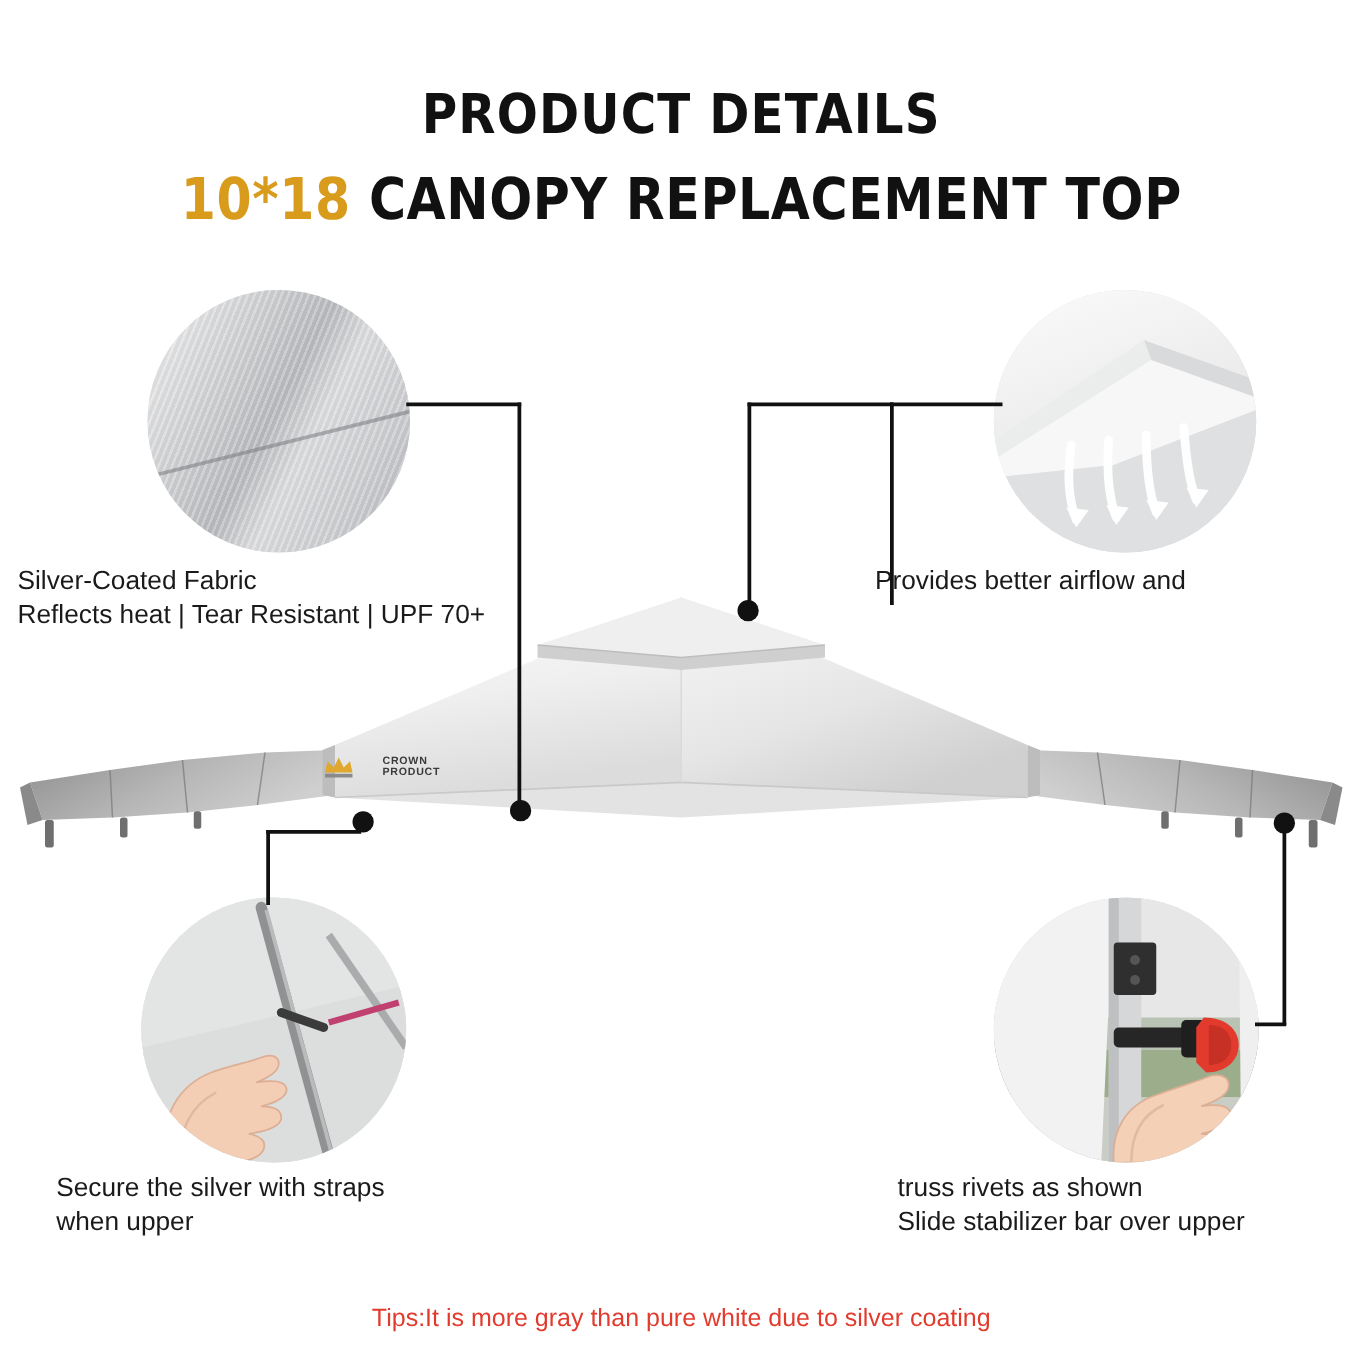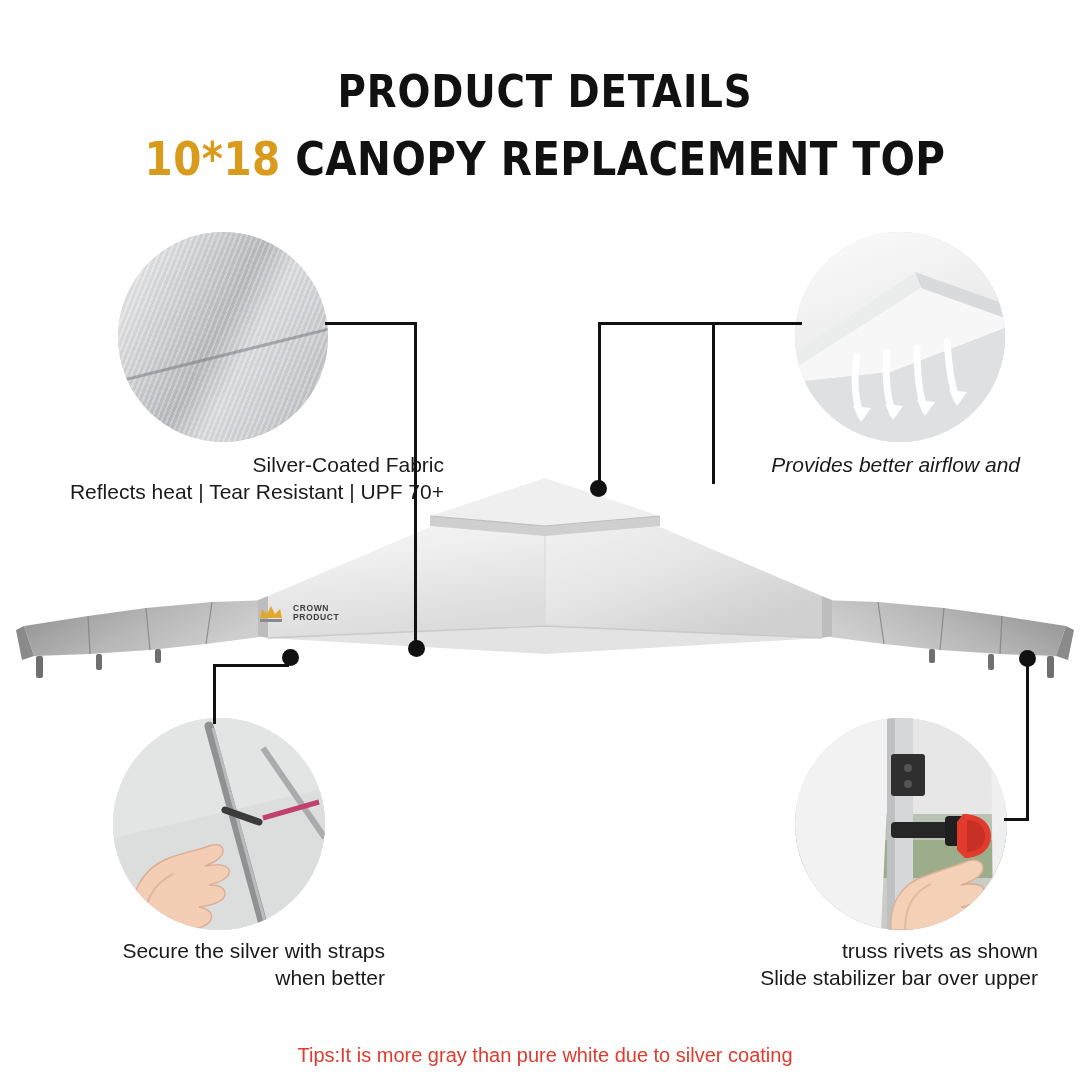--- a/index.html
+++ b/index.html
@@ -20,25 +20,25 @@
   .subtitle{
     position:absolute;left:0;right:0;top:132px;text-align:center;
     font-family:"DejaVu Sans", sans-serif;
     font-weight:bold;font-size:46px;letter-spacing:0.5px;color:#111;
     transform:scaleX(0.88);transform-origin:center;white-space:nowrap;
   }
   .subtitle .sz{color:#d99b1c;}
 
   
   .callout{
-    position:absolute;text-align:right;color:#1a1a1a;
+    position:absolute;text-align:left;color:#1a1a1a;
     font-size:21px;line-height:1.28;font-family:"Liberation Sans", sans-serif;
   }
   .c-fabric{left:14px;top:452px;width:430px;}
-  .c-airflow{left:700px;top:452px;width:320px;font-style:italic;}
+  .c-airflow{left:700px;top:452px;width:320px;}
   .c-straps{left:45px;top:938px;width:340px;}
   .c-truss{left:718px;top:938px;width:320px;}
 
   .tips{
     position:absolute;left:0;right:0;top:1044px;text-align:center;
     color:#e23b2e;font-size:20px;font-family:"Liberation Sans", sans-serif;
   }
 
   
   .bubble{
@@ -78,21 +78,21 @@
 
   
   .conn{position:absolute;background:#111;}
   .dot{position:absolute;width:17px;height:17px;border-radius:50%;background:#111;}
 
   
   .canopy{position:absolute;left:0;top:430px;width:1090px;height:260px;}
 
   .logo{
     position:absolute;left:258px;top:596px;width:96px;height:34px;
-    display:flex;align-items:center;gap:9px;
+    display:flex;align-items:center;gap:22px;
   }
   .logo-mark{width:26px;height:22px;}
   .logo-text{font-size:8.5px;line-height:1.05;font-weight:bold;color:#3b3b3b;letter-spacing:.6px;font-family:"Liberation Sans", sans-serif;}
 </style>
 </head>
 <body>
 
 <div class="stage">
 
   <div class="title">PRODUCT DETAILS</div>
@@ -290,21 +290,21 @@
     <div>Silver-Coated Fabric</div>
     <div>Reflects heat | Tear Resistant | UPF 70+</div>
   </div>
 
   <div class="callout c-airflow">
     <div>Provides better airflow and</div>
   </div>
 
   <div class="callout c-straps">
     <div>Secure the silver with straps</div>
-    <div>when better</div>
+    <div>when upper</div>
   </div>
 
   <div class="callout c-truss">
     <div>truss rivets as shown</div>
     <div>Slide stabilizer bar over upper</div>
   </div>
 
   <div class="tips">Tips:It is more gray than pure white due to silver coating</div>
 
 </div>

